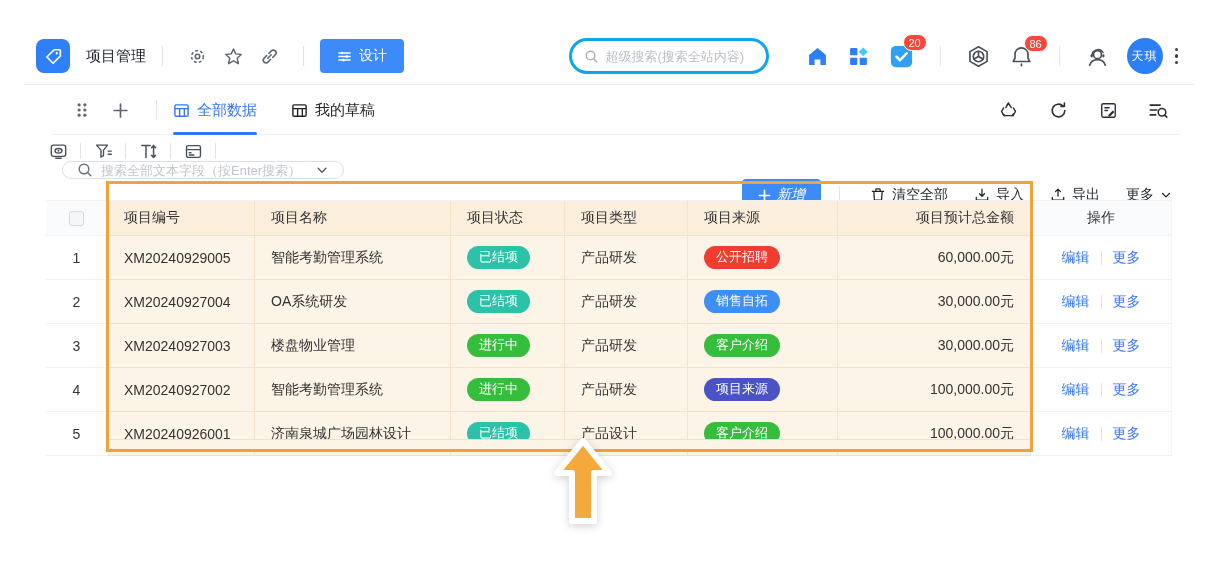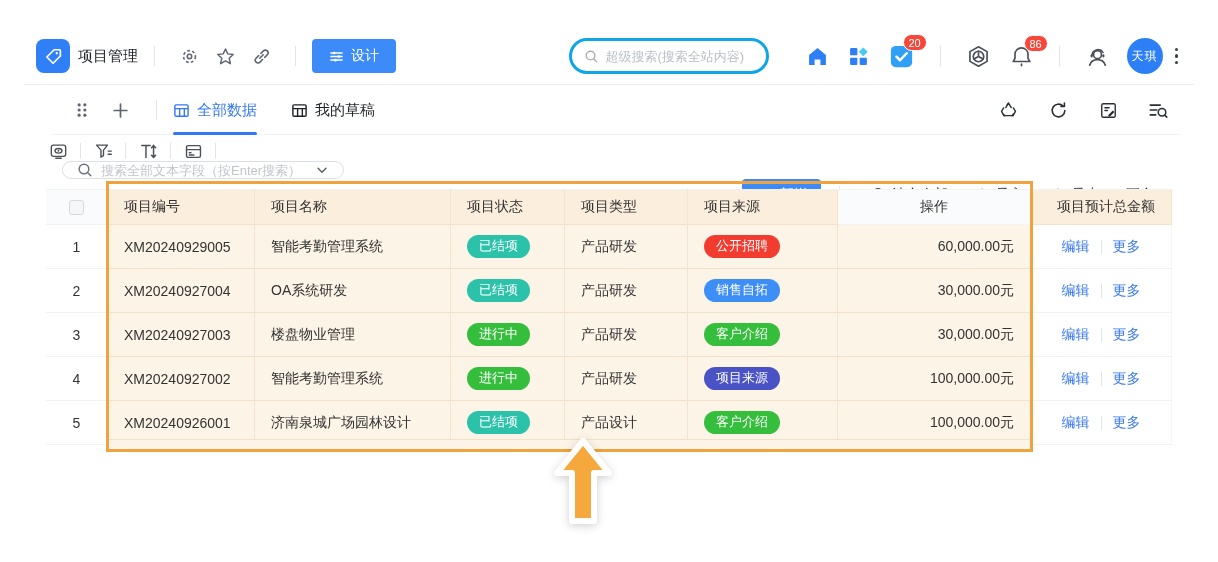--- a/index.html
+++ b/index.html
@@ -5,21 +5,21 @@
   * { box-sizing: border-box; margin: 0; padding: 0; }
   html,body { width:1218px; height:562px; background:#fff; overflow:hidden;
     font-family:"Liberation Sans","DejaVu Sans",sans-serif; color:#333; }
   .stage { position:relative; width:1218px; height:562px; background:#fff; }
 
   
   .topbar { position:absolute; top:28px; left:24px; right:24px; height:57px;
     border-bottom:1px solid #e9ecf1; display:flex; align-items:center; padding:0 12px; }
   .logo { width:34px; height:34px; border-radius:8px; background:#2f80f7; display:flex;
     align-items:center; justify-content:center; flex:0 0 auto; }
-  .apptitle { font-size:15px; color:#1f2329; margin-left:8px; }
+  .apptitle { font-size:15px; color:#1f2329; margin-left:16px; }
   .vdiv { width:1px; height:20px; background:#e1e4ea; margin:0 16px; flex:0 0 auto; }
   .tbicon { width:20px; height:20px; display:flex; align-items:center; justify-content:center;
     margin:0 8px; cursor:pointer; }
   .btn-primary { background:#3d8bf8; color:#fff; border:none; height:34px; border-radius:4px;
     font-size:14px; display:flex; align-items:center; gap:7px; padding:0 17px; cursor:pointer; }
   .topsearch { margin-left:auto; margin-right:28px; width:200px; height:36px; border:3px solid #0ea5e9;
     border-radius:18px; display:flex; align-items:center; padding:0 12px; gap:7px; background:#fff; }
   .topsearch input { border:none; outline:none; width:140px; font-size:13px; color:#333; background:transparent;
     font-family:inherit; }
   .topsearch input::placeholder { color:#b9bec7; }
@@ -53,21 +53,21 @@
   .toolsearch input { border:none; outline:none; flex:1; font-size:13px; background:transparent; font-family:inherit; }
   .toolsearch input::placeholder { color:#c0c4cc; }
   .toolbar-right { margin-left:auto; display:flex; align-items:center; }
   .btn-add { background:#3d8bf8; color:#fff; border:none; height:32px; border-radius:4px;
     font-size:14px; display:flex; align-items:center; gap:6px; padding:0 16px; cursor:pointer;font-style:italic; }
   .txtbtn { display:flex; align-items:center; gap:6px; font-size:14px; color:#1f2329;
     margin-left:26px; cursor:pointer; white-space:nowrap; }
   .toolbar-right .vdiv { margin:0 4px 0 18px; height:18px; }
 
   
-  .table { position:absolute; top:189px; left:46px; width:1126px; display:grid;
+  .table { position:absolute; top:200px; left:46px; width:1126px; display:grid;
     grid-template-columns:62px 147px 196px 114px 123px 150px 193px 141px; font-size:14px; }
   .cell { display:flex; align-items:center; padding:0 16px; border-bottom:1px solid #f0f2f5;
     border-right:1px solid #f3f5f8; height:44px; background:#fff; }
   .hcell { height:36px; color:#333; background:#fafbfc; border-top:1px solid #f0f2f5; }
   .hl { background:#fdf4e8; border-bottom-color:#f2e0c8; border-right-color:#f4e4cc; }
   .hcell.hl { background:#fbeedd; }
   .center { justify-content:center; }
   .right { justify-content:flex-end; }
   .checkbox { width:15px; height:15px; border:1px solid #d6dae0; border-radius:3px; background:#f4f6f8; cursor:pointer; }
   .pill { color:#fff; font-size:13px; padding:4px 12px; border-radius:14px; line-height:1.15; cursor:default; }
@@ -338,22 +338,22 @@
 
   <div class="table">
     <div class="cell hcell center">
       <div class="checkbox"></div>
     </div>
     <div class="cell hcell hl">项目编号</div>
     <div class="cell hcell hl">项目名称</div>
     <div class="cell hcell hl">项目状态</div>
     <div class="cell hcell hl">项目类型</div>
     <div class="cell hcell hl">项目来源</div>
+    <div class="cell hcell hl right">项目预计总金额</div>
     <div class="cell hcell center">操作</div>
-    <div class="cell hcell hl right">项目预计总金额</div>
 
   <div class="cell center">1</div>
       <div class="cell hl">XM20240929005</div>
       <div class="cell hl">智能考勤管理系统</div>
       <div class="cell hl">
         <div class="pill" style="background: rgb(43, 194, 169);">已结项</div>
       </div>
       <div class="cell hl">产品研发</div>
       <div class="cell hl">
         <div class="pill" style="background: rgb(242, 60, 48);">公开招聘</div>

